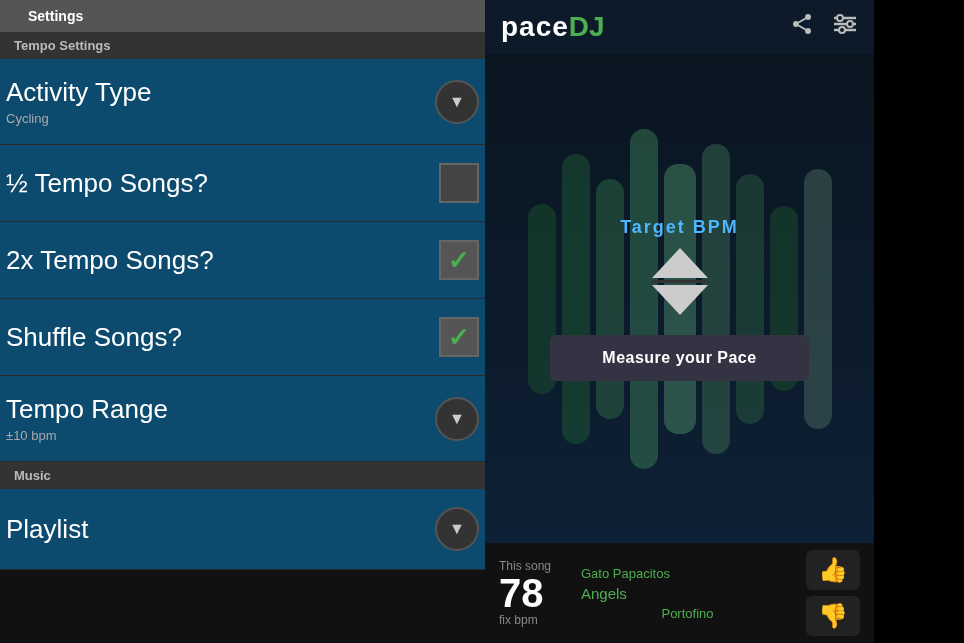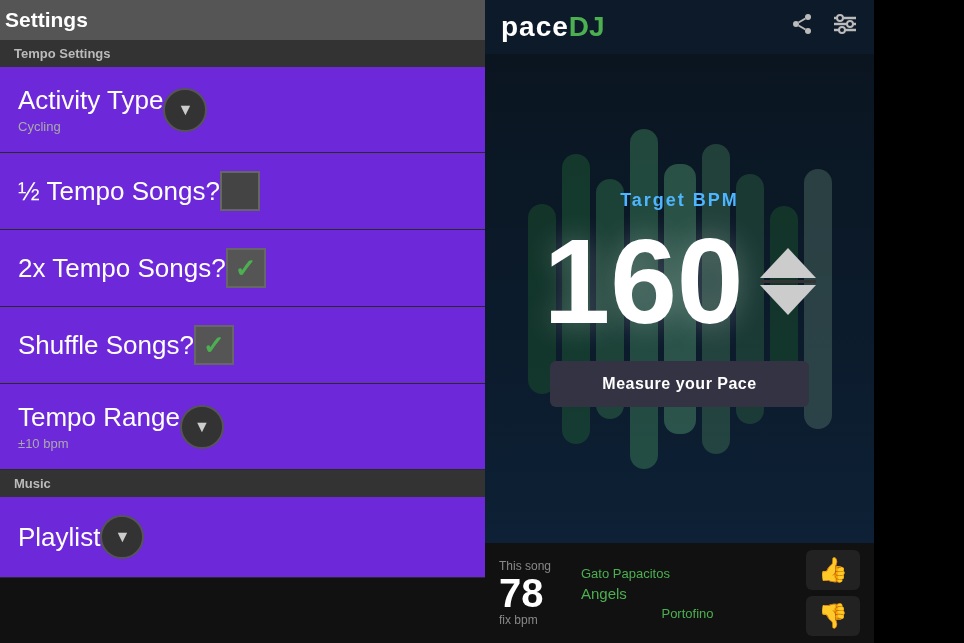--- a/index.html
+++ b/index.html
@@ -17,40 +17,41 @@
       width: 485px;
       height: 643px;
       background: #111;
       display: flex;
       flex-direction: column;
       overflow: hidden;
     }
 
     .settings-title-bar {
       background: #555;
-      padding: 8px 5px;
-      color: #fff;
-      font-size: 21px;
+      padding: 8px 28px;
+      color: #fff;
+      font-size: 14px;
       font-weight: bold;
     }
 
     .section-header {
       background: #333;
       padding: 6px 14px;
       color: #bbb;
       font-size: 13px;
       font-weight: bold;
     }
 
     .settings-item {
       display: flex;
       align-items: center;
-      padding: 18px 18px;
+      justify-content: space-between;
+      padding: 18px 6px;
       border-bottom: 1px solid #2a2a2a;
-      background: #6d28d9;
+      background: #0c4a6e;
       cursor: pointer;
     }
 
     .settings-item-label {
       color: #fff;
       font-size: 26px;
       font-weight: normal;
     }
 
     .settings-item-sublabel {
@@ -435,21 +436,20 @@
       <div class="viz-bar" style="height:270px; background:#4a8a65; width:32px;"></div>
       <div class="viz-bar" style="height:310px; background:#3a6a50;"></div>
       <div class="viz-bar" style="height:250px; background:#2a5a40;"></div>
       <div class="viz-bar" style="height:185px; background:#1a4f2c;"></div>
       <div class="viz-bar" style="height:260px; background:#4a6860;"></div>
     </div>
 
     <span class="target-bpm-label">Target BPM</span>
 
     <div class="bpm-display">
-      <span class="bpm-number">160</span>
       <div class="bpm-stepper">
         <div class="stepper-arrow-up"></div>
         <div class="stepper-divider"></div>
         <div class="stepper-arrow-down"></div>
       </div>
     </div>
 
     <button class="measure-btn">Measure your Pace</button>
   </div>
 

